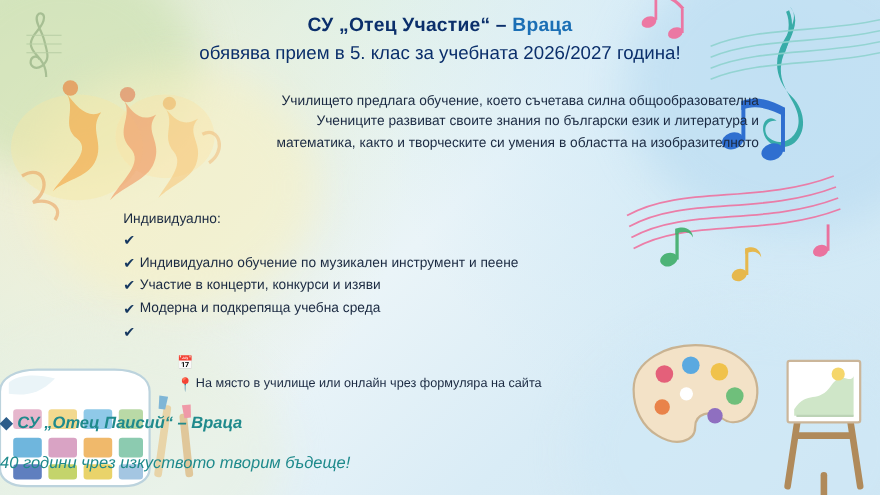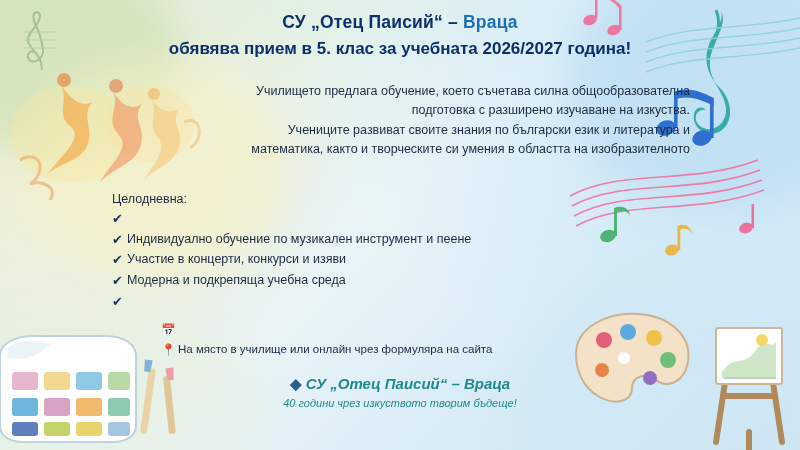--- a/index.html
+++ b/index.html
@@ -65,21 +65,21 @@
   .title-line1 {
     font-size: 17.5px;
     font-weight: bold;
     color: #0b2f6b;
     letter-spacing: .2px;
   }
   .title-line1 .city { color: #1b6fb5; }
   .title-line2 {
     margin-top: 6px;
     font-size: 17px;
-    font-weight: bold;
+    font-weight: normal;
     color: #0b2f6b;
   }
 
   .intro {
     position: absolute;
     top: 82px;
     left: 110px;
     width: 580px;
     text-align: right;
     font-size: 12.5px;
@@ -135,32 +135,32 @@
     flex: 0 0 18px;
     font-size: 12px;
     text-align: center;
   }
 
   .sign {
     position: absolute;
     left: 0;
     top: 375px;
     width: 100%;
-    text-align: center;
+    text-align: left;
   }
   .sign-line1 {
     font-size: 15px;
     font-style: italic;
     color: #1f8a8c;
     font-weight: bold;
   }
   .sign-line1 .diamond { color: #2d5d8a; font-style: normal; }
   .sign-line2 {
-    margin-top: 4px;
-    font-size: 11px;
+    margin-top: 19px;
+    font-size: 15px;
     font-style: italic;
     color: #1f8a8c;
   }
   svg { display: block; overflow: visible; }
 </style>
 </head>
 <body>
 
 <div id="poster">
 
@@ -298,34 +298,33 @@
       <path d="M156 80 C168 62 178 76 190 58 C200 44 206 58 210 50 L210 86 L156 86 Z" fill="#cfe6c8"></path>
       <circle cx="196" cy="48" r="6" fill="#f5d66b"></circle>
       <path d="M158 86 L210 86" stroke="#bcd3b6" stroke-width="2"></path>
     </g>
   </svg>
 
   <div class="content">
 
     <div class="title-wrap">
       <div class="title-line1">
-        <span>СУ „Отец Паисий“ –</span>
+        <span>СУ „Отец Участие“ –</span>
         <span class="city">Враца</span>
       </div>
       <div class="title-line2">обявява прием в 5. клас за учебната 2026/2027 година!</div>
     </div>
 
     <div class="intro">
       <div>Училището предлага обучение, което съчетава силна общообразователна</div>
-      <div>подготовка с разширено изучаване на изкуства.</div>
       <div>Учениците развиват своите знания по български език и литература и</div>
       <div>математика, както и творческите си умения в областта на изобразителното</div>
     </div>
 
-    <div class="assure-title">Целодневна:</div>
+    <div class="assure-title">Индивидуално:</div>
 
     <div class="bullets">
       <div class="bullet">
         <span class="check">✔</span>
       </div>
       <div class="bullet">
         <span class="check">✔</span>
         <span>Индивидуално обучение по музикален инструмент и пеене</span>
       </div>
       <div class="bullet">

